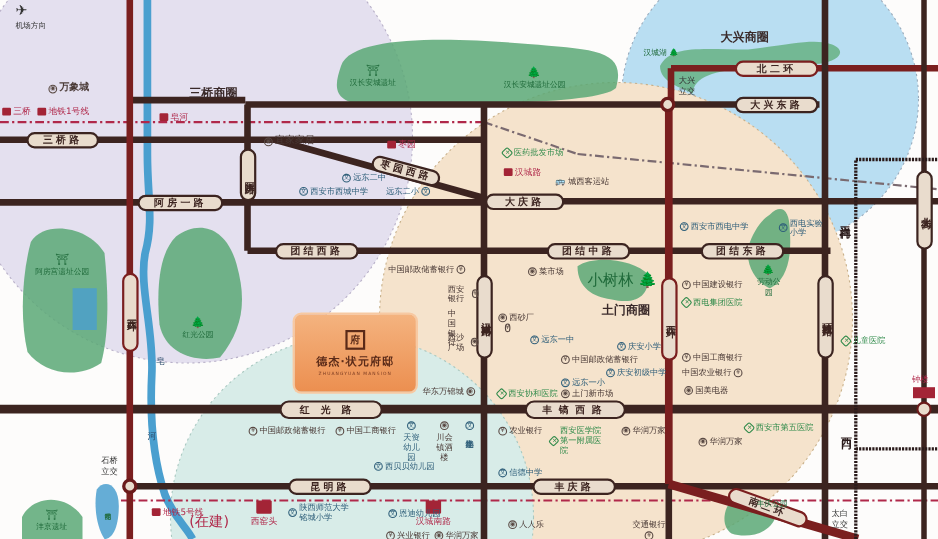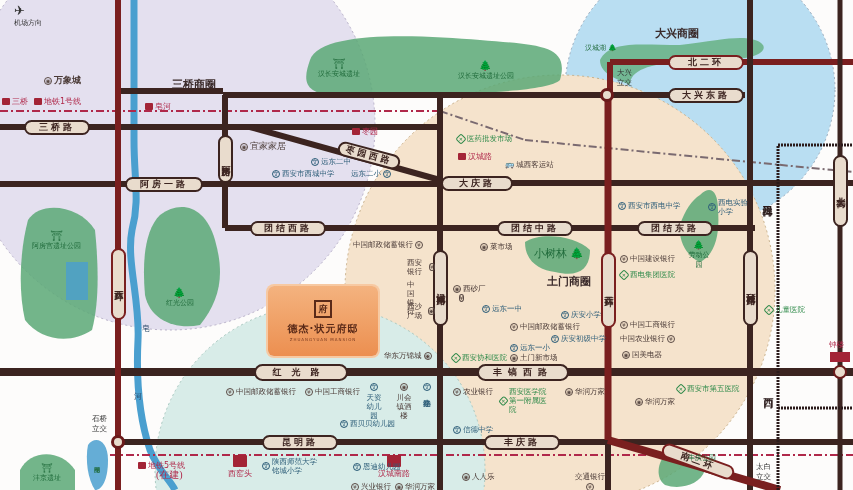--- a/index.html
+++ b/index.html
@@ -149,52 +149,52 @@
       <span>枣园</span>
     </div>
   <div class="metro" style="left:458px;top:151px;">
       <span class="sq"></span>
       <span>汉城路</span>
     </div>
   <div class="metro" style="left:138px;top:460px;">
       <span class="sq"></span>
       <span>地铁5号线</span>
     </div>
-  <div class="lbl" style="left:156px;top:470px;font-size:10px;color:#b0284a;font-family:Liberation Serif, serif;">(在建)</div>
+  <div class="lbl" style="left:172px;top:470px;font-size:13px;color:#b0284a;">(在建)</div>
   <div class="metro big" style="left:228px;top:455px;">
       <span class="sq"></span>
       <span>西窑头</span>
     </div>
   <div class="metro big" style="left:378px;top:455px;">
       <span class="sq"></span>
       <span>汉城南路</span>
     </div>
 
   <div class="park" style="left:318px;top:58px;"><div style="font-size:10px;">⛩</div><span>汉长安城遗址</span></div>
   <div class="park" style="left:458px;top:60px;"><div style="font-size:10px;">🌲</div><span>汉长安城遗址公园</span></div>
   <div class="park" style="left:585px;top:43px;"><span>汉城湖</span> <span>🌲</span></div>
   <div class="park" style="left:32px;top:230px;"><div style="font-size:10px;">⛩</div><span>阿房宫遗址公园</span></div>
   <div class="park" style="left:166px;top:287px;"><div style="font-size:10px;">🌲</div><span>红光公园</span></div>
-  <div class="park" style="left:534px;top:246px;font-size:11px;"><span>小树林</span> <span>🌲</span></div>
+  <div class="park" style="left:534px;top:246px;font-size:14px;"><span>小树林</span> <span>🌲</span></div>
   <div class="park" style="left:688px;top:240px;width:22px;"><div style="font-size:9px;">🌲</div><span>劳动公园</span></div>
   <div class="park" style="left:688px;top:453px;">丰庆公园</div>
   <div class="park" style="left:33px;top:463px;"><div style="font-size:9px;">⛩</div><span>沣京遗址</span></div>
   <div class="park vtext" style="left:92px;top:462px;font-size:6px;">昆明湖</div>
 
   <div id="project">
     <div class="logo">府</div>
     <div class="name">德杰·状元府邸</div>
     <div class="sub">ZHUANGYUAN MANSION</div>
   </div>
 
   <div class="poi" style="left:44px;top:76px;font-size:9px;font-weight:bold;">
       <span class="ic">◉</span>
       <span>万象城</span>
     </div>
-  <div class="poi" style="left:240px;top:142px;font-size:9px;">
+  <div class="poi" style="left:240px;top:124px;font-size:9px;">
       <span class="ic">◉</span>
       <span>宜家家居</span>
     </div>
   <div class="poi blue" style="left:311px;top:157px;">
       <span class="ic">文</span>
       <span>远东二中</span>
     </div>
   <div class="poi blue" style="left:272px;top:169px;">
       <span class="ic">文</span>
       <span>西安市西城中学</span>

